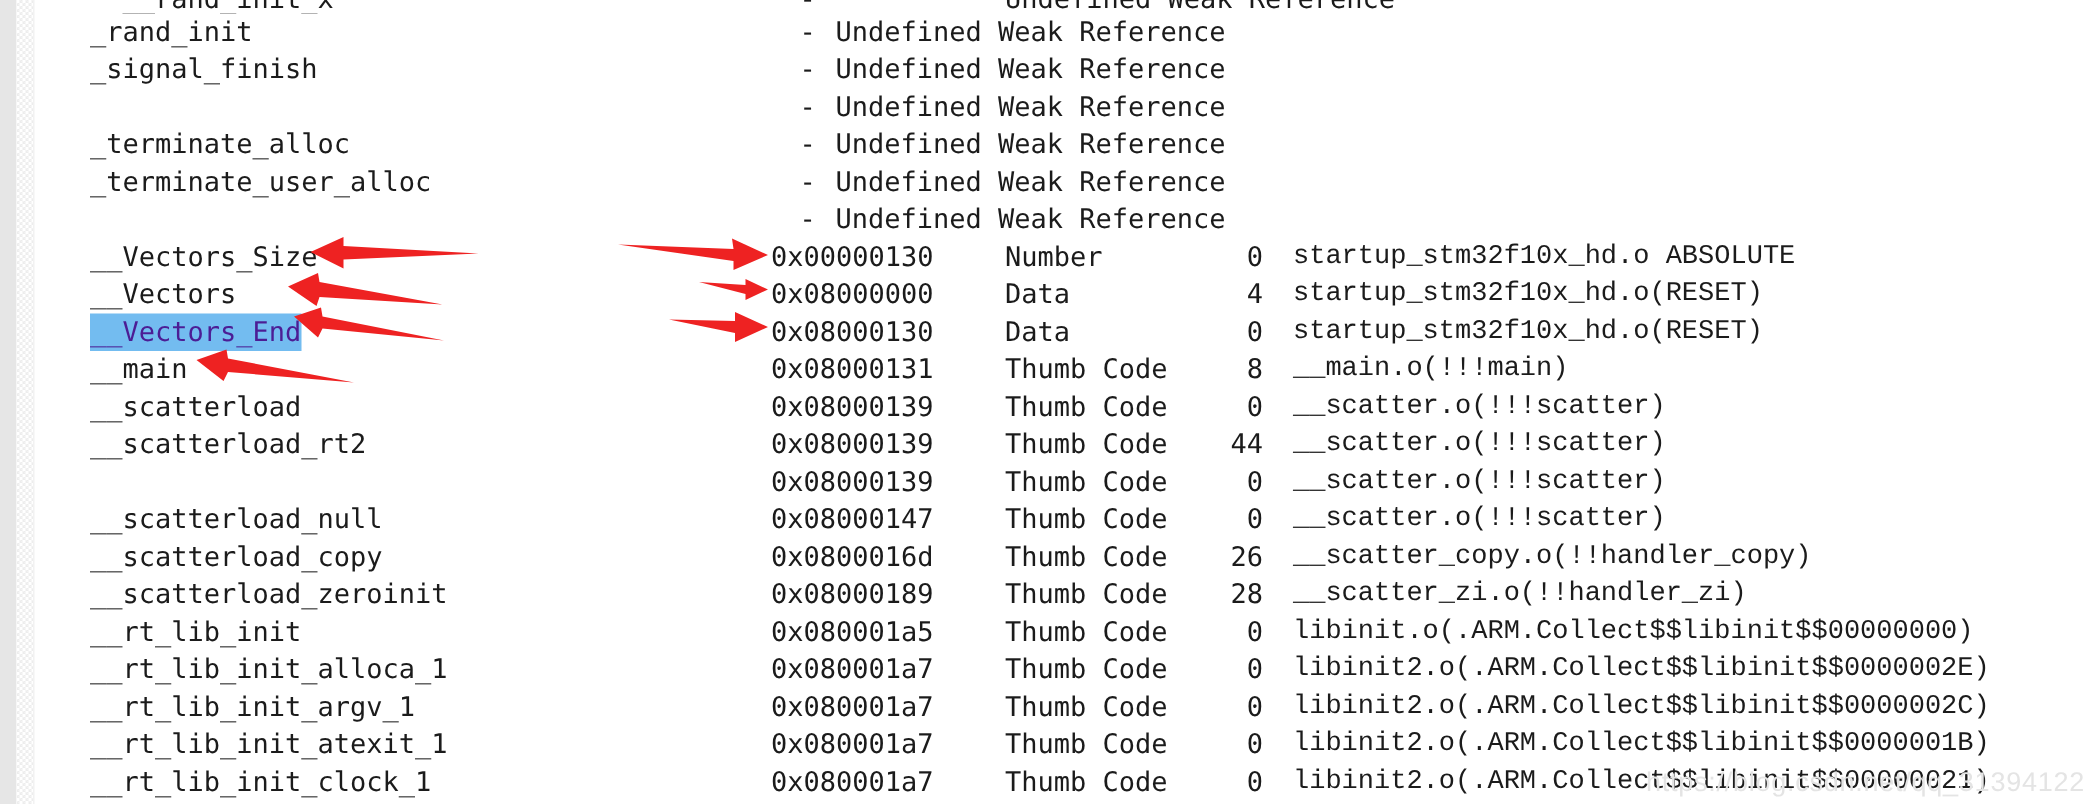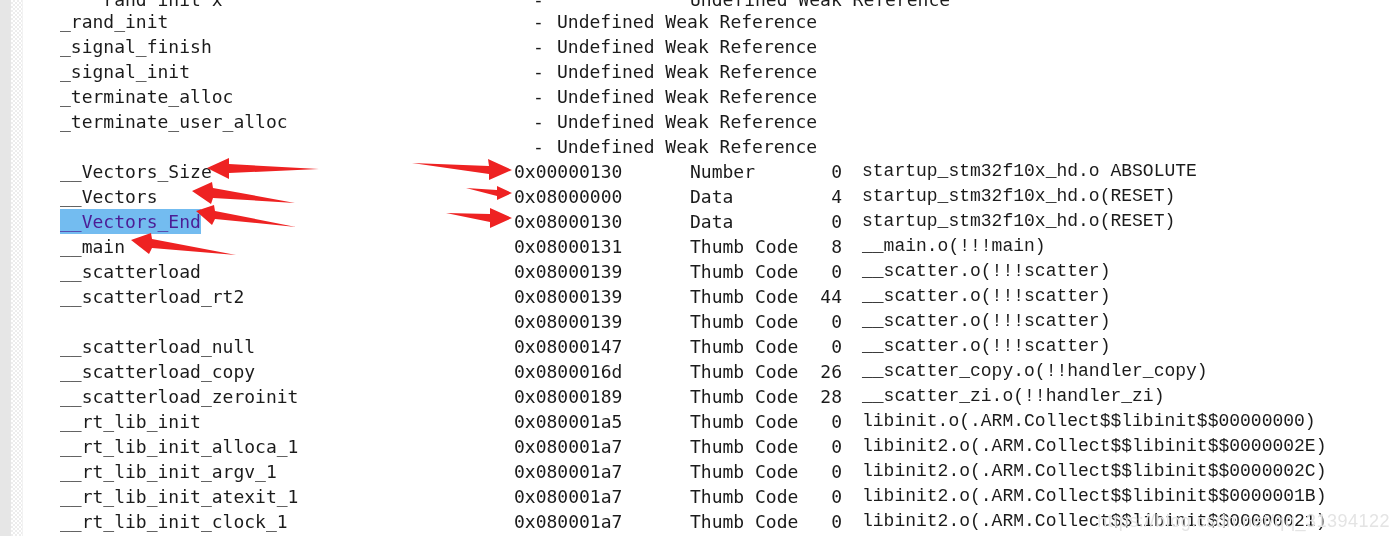--- a/index.html
+++ b/index.html
@@ -64,21 +64,21 @@
     color: #1b1b1b;
   }
   .cell {
     position: absolute;
     top: 0;
     white-space: pre;
   }
   .c-symbol   { left: 60px;  }
   .c-dash     { left: 533px; }
   .c-addr     { left: 514px; }
-  .c-type     { left: 690px; }
+  .c-type     { left: 670px; }
   .c-size     { left: 790px; width: 52px; text-align: right; }
   .c-object   { left: 862px; font-family: Liberation Mono, monospace; }
 
   .sym-hl {
     background: #73bcf0;
     color: #4c1d95;
   }
 
   
   .arrow {
@@ -113,21 +113,21 @@
     <div class="row">
       <span class="cell c-symbol">  __rand_init_x</span>
       <span class="cell c-dash">-</span>
       <span class="cell c-type">Undefined Weak Reference</span>
     </div>
   </div>
 
   <div id="listing">
       <div class="row"><span class="cell c-symbol">_rand_init</span><span class="cell c-dash">-</span><span class="cell c-type" style="left: 557px;">Undefined Weak Reference</span></div>
       <div class="row"><span class="cell c-symbol">_signal_finish</span><span class="cell c-dash">-</span><span class="cell c-type" style="left: 557px;">Undefined Weak Reference</span></div>
-      <div class="row"><span class="cell c-symbol">_signal_init</span><span class="cell c-dash">-</span><span class="cell c-type" style="left: 557px;">Undefined Weak Reference</span></div>
+      <div class="row"><span class="cell c-dash">-</span><span class="cell c-type" style="left: 557px;">Undefined Weak Reference</span></div>
       <div class="row"><span class="cell c-symbol">_terminate_alloc</span><span class="cell c-dash">-</span><span class="cell c-type" style="left: 557px;">Undefined Weak Reference</span></div>
       <div class="row"><span class="cell c-symbol">_terminate_user_alloc</span><span class="cell c-dash">-</span><span class="cell c-type" style="left: 557px;">Undefined Weak Reference</span></div>
       <div class="row"><span class="cell c-dash">-</span><span class="cell c-type" style="left: 557px;">Undefined Weak Reference</span></div>
       <div class="row"><span class="cell c-symbol">__Vectors_Size</span><span class="cell c-addr">0x00000130</span><span class="cell c-type">Number</span><span class="cell c-size">0</span><span class="cell c-object">startup_stm32f10x_hd.o ABSOLUTE</span></div>
       <div class="row"><span class="cell c-symbol">__Vectors</span><span class="cell c-addr">0x08000000</span><span class="cell c-type">Data</span><span class="cell c-size">4</span><span class="cell c-object">startup_stm32f10x_hd.o(RESET)</span></div>
       <div class="row"><span class="cell c-symbol sym-hl">__Vectors_End</span><span class="cell c-addr">0x08000130</span><span class="cell c-type">Data</span><span class="cell c-size">0</span><span class="cell c-object">startup_stm32f10x_hd.o(RESET)</span></div>
       <div class="row"><span class="cell c-symbol">__main</span><span class="cell c-addr">0x08000131</span><span class="cell c-type">Thumb Code</span><span class="cell c-size">8</span><span class="cell c-object">__main.o(!!!main)</span></div>
       <div class="row"><span class="cell c-symbol">__scatterload</span><span class="cell c-addr">0x08000139</span><span class="cell c-type">Thumb Code</span><span class="cell c-size">0</span><span class="cell c-object">__scatter.o(!!!scatter)</span></div>
       <div class="row"><span class="cell c-symbol">__scatterload_rt2</span><span class="cell c-addr">0x08000139</span><span class="cell c-type">Thumb Code</span><span class="cell c-size">44</span><span class="cell c-object">__scatter.o(!!!scatter)</span></div>
       <div class="row"><span class="cell c-addr">0x08000139</span><span class="cell c-type">Thumb Code</span><span class="cell c-size">0</span><span class="cell c-object">__scatter.o(!!!scatter)</span></div>

